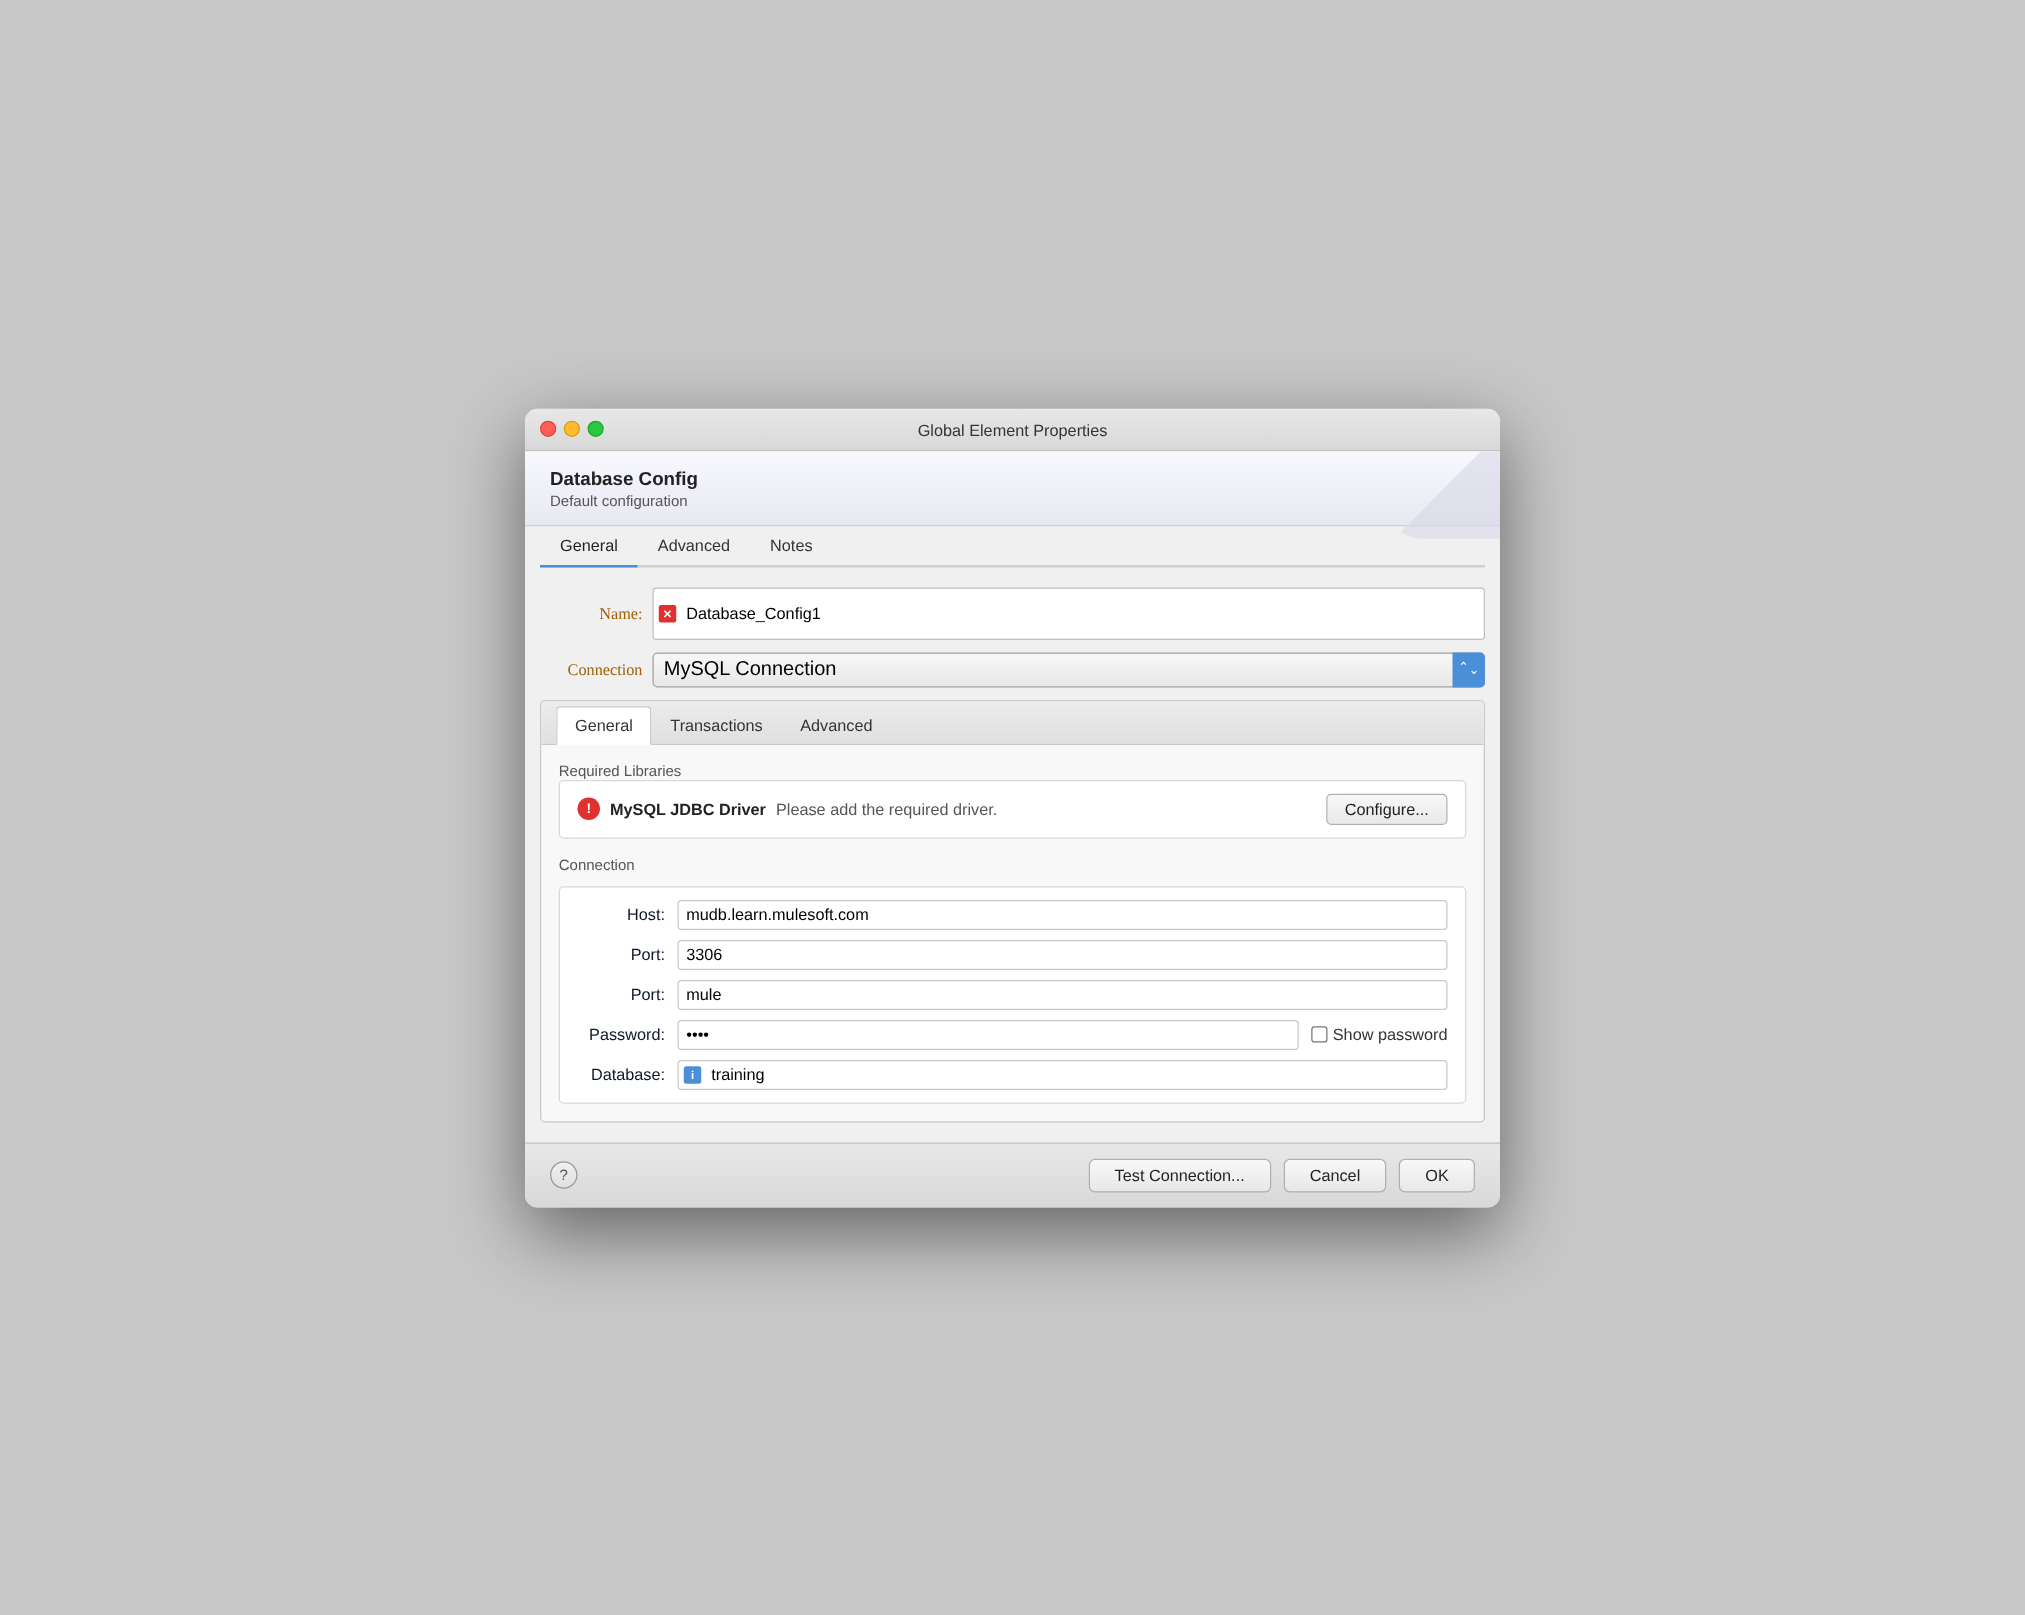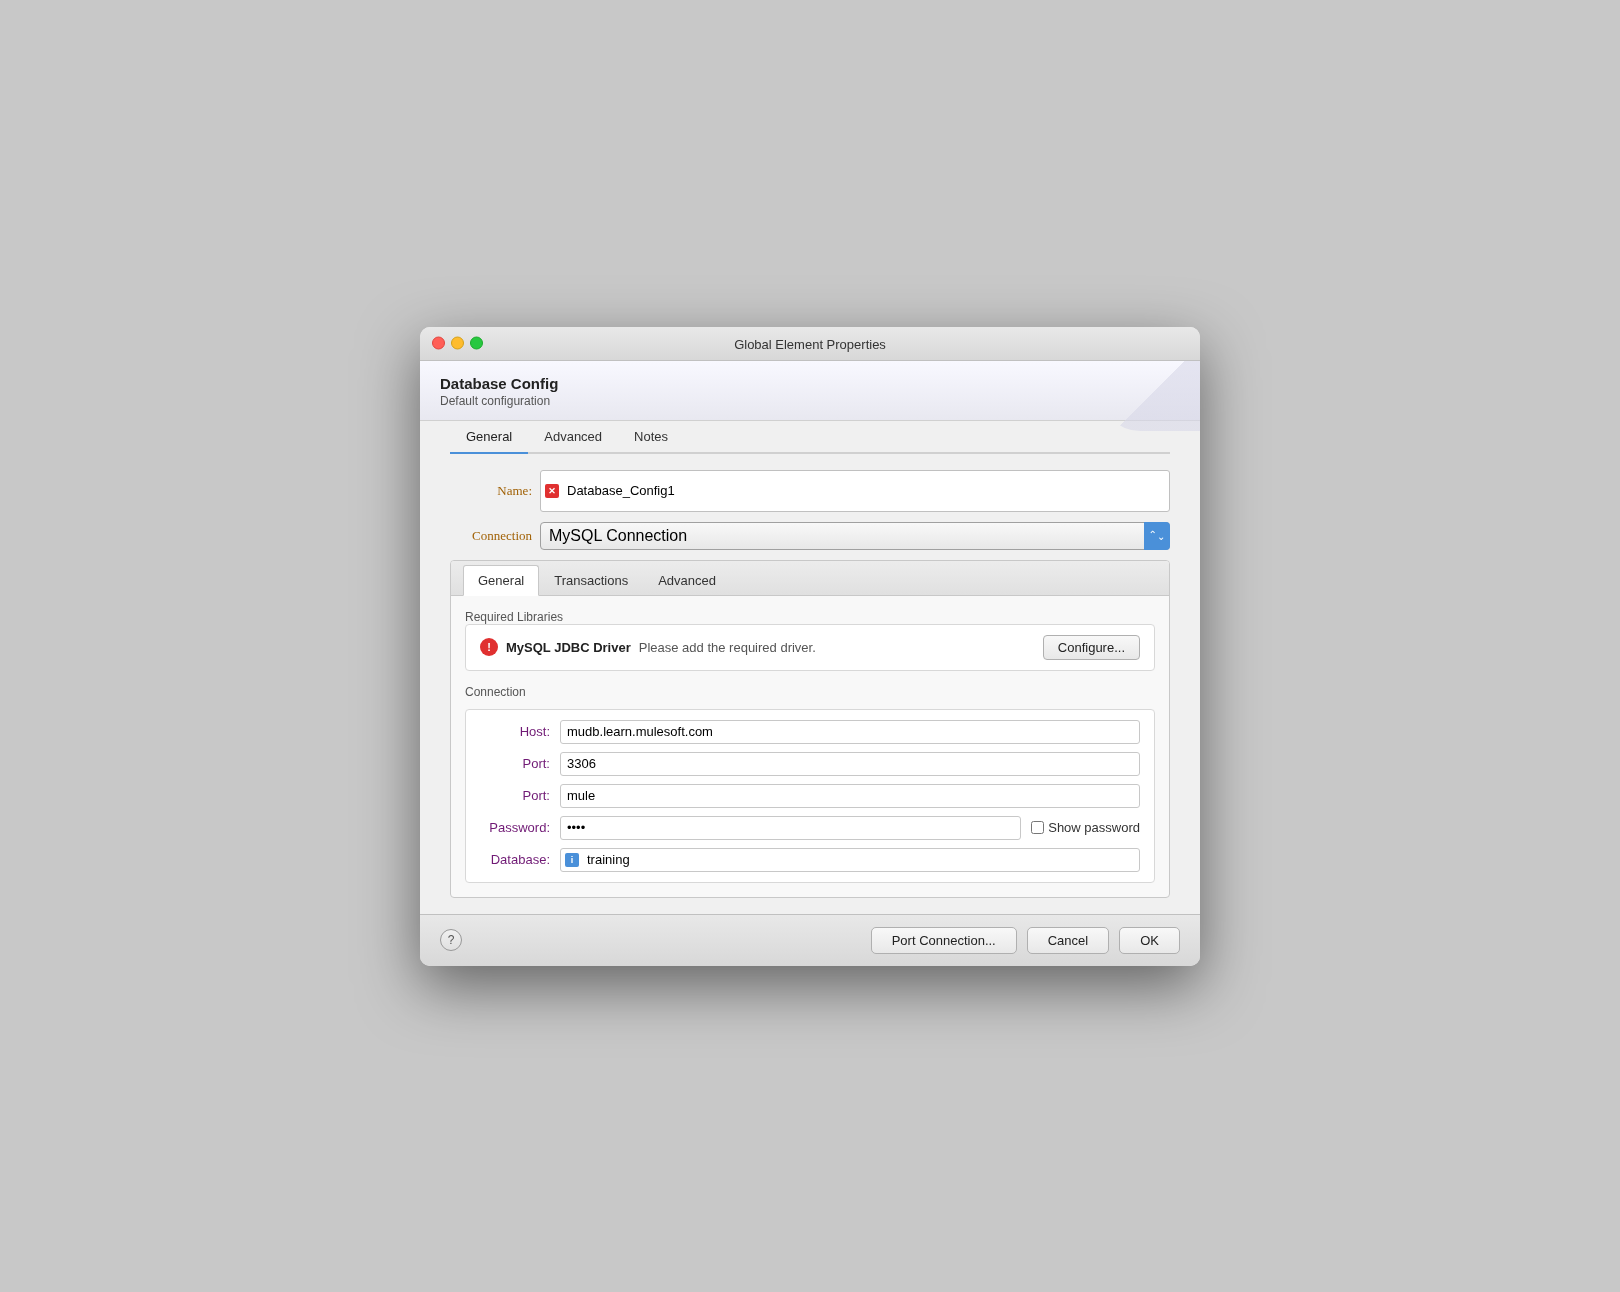--- a/index.html
+++ b/index.html
@@ -72,21 +72,21 @@
       font-size: 15px;
       font-weight: bold;
       color: #222;
     }
     .dialog-subtitle {
       font-size: 12px;
       color: #555;
       margin-top: 2px;
     }
     .dialog-body {
-      padding: 0 30px 16px;
+      padding: 0 12px 16px;
       flex: 1;
     }
     
     .outer-tabs {
       display: flex;
       gap: 0;
       border-bottom: 2px solid #d0d0d0;
       margin-bottom: 16px;
       margin-left: 0;
     }
@@ -294,21 +294,21 @@
     .conn-row {
       display: flex;
       align-items: center;
       margin-bottom: 8px;
     }
     .conn-row:last-child { margin-bottom: 0; }
     .conn-label {
       width: 80px;
       text-align: right;
       padding-right: 10px;
-      color: #701a75;
+      color: #0f172a;
       font-size: 13px;
       flex-shrink: 0;
     }
     .conn-input {
       flex: 1;
       height: 24px;
       border: 1px solid #c8c8c8;
       border-radius: 3px;
       padding: 0 6px;
       font-size: 13px;
@@ -526,18 +526,18 @@
             </div>
           </div>
         </div>
       </div>
     </div>
   </div>
 
   <div class="dialog-footer">
     <div class="footer-help">?</div>
     <div class="footer-buttons">
-      <button class="footer-btn">Port Connection...</button>
+      <button class="footer-btn">Test Connection...</button>
       <button class="footer-btn">Cancel</button>
       <button class="footer-btn primary">OK</button>
     </div>
   </div>
 </div>
 
 </body></html>

